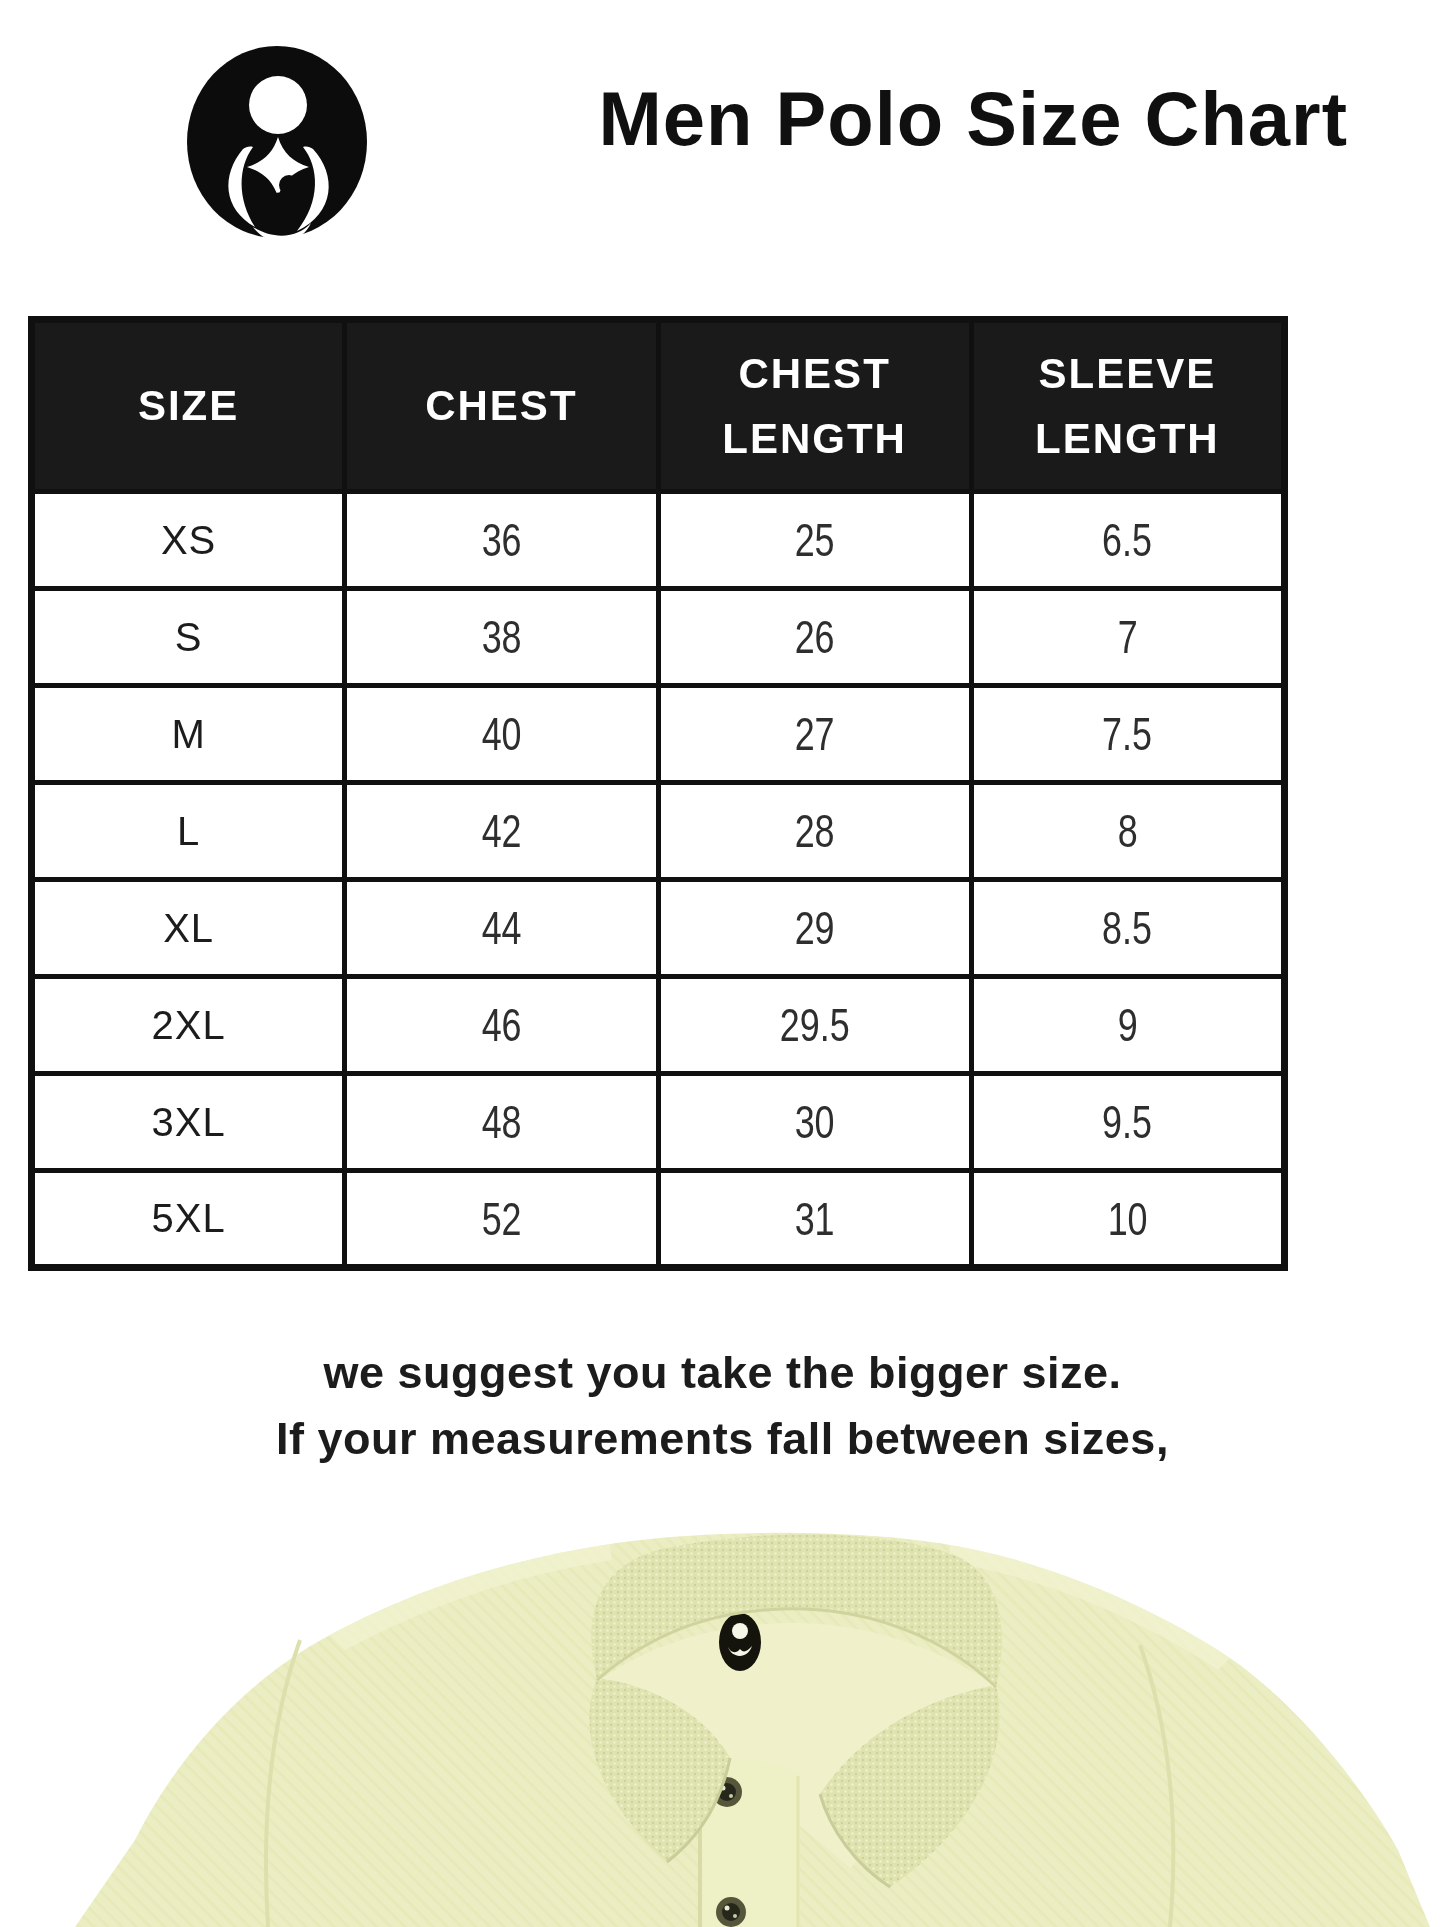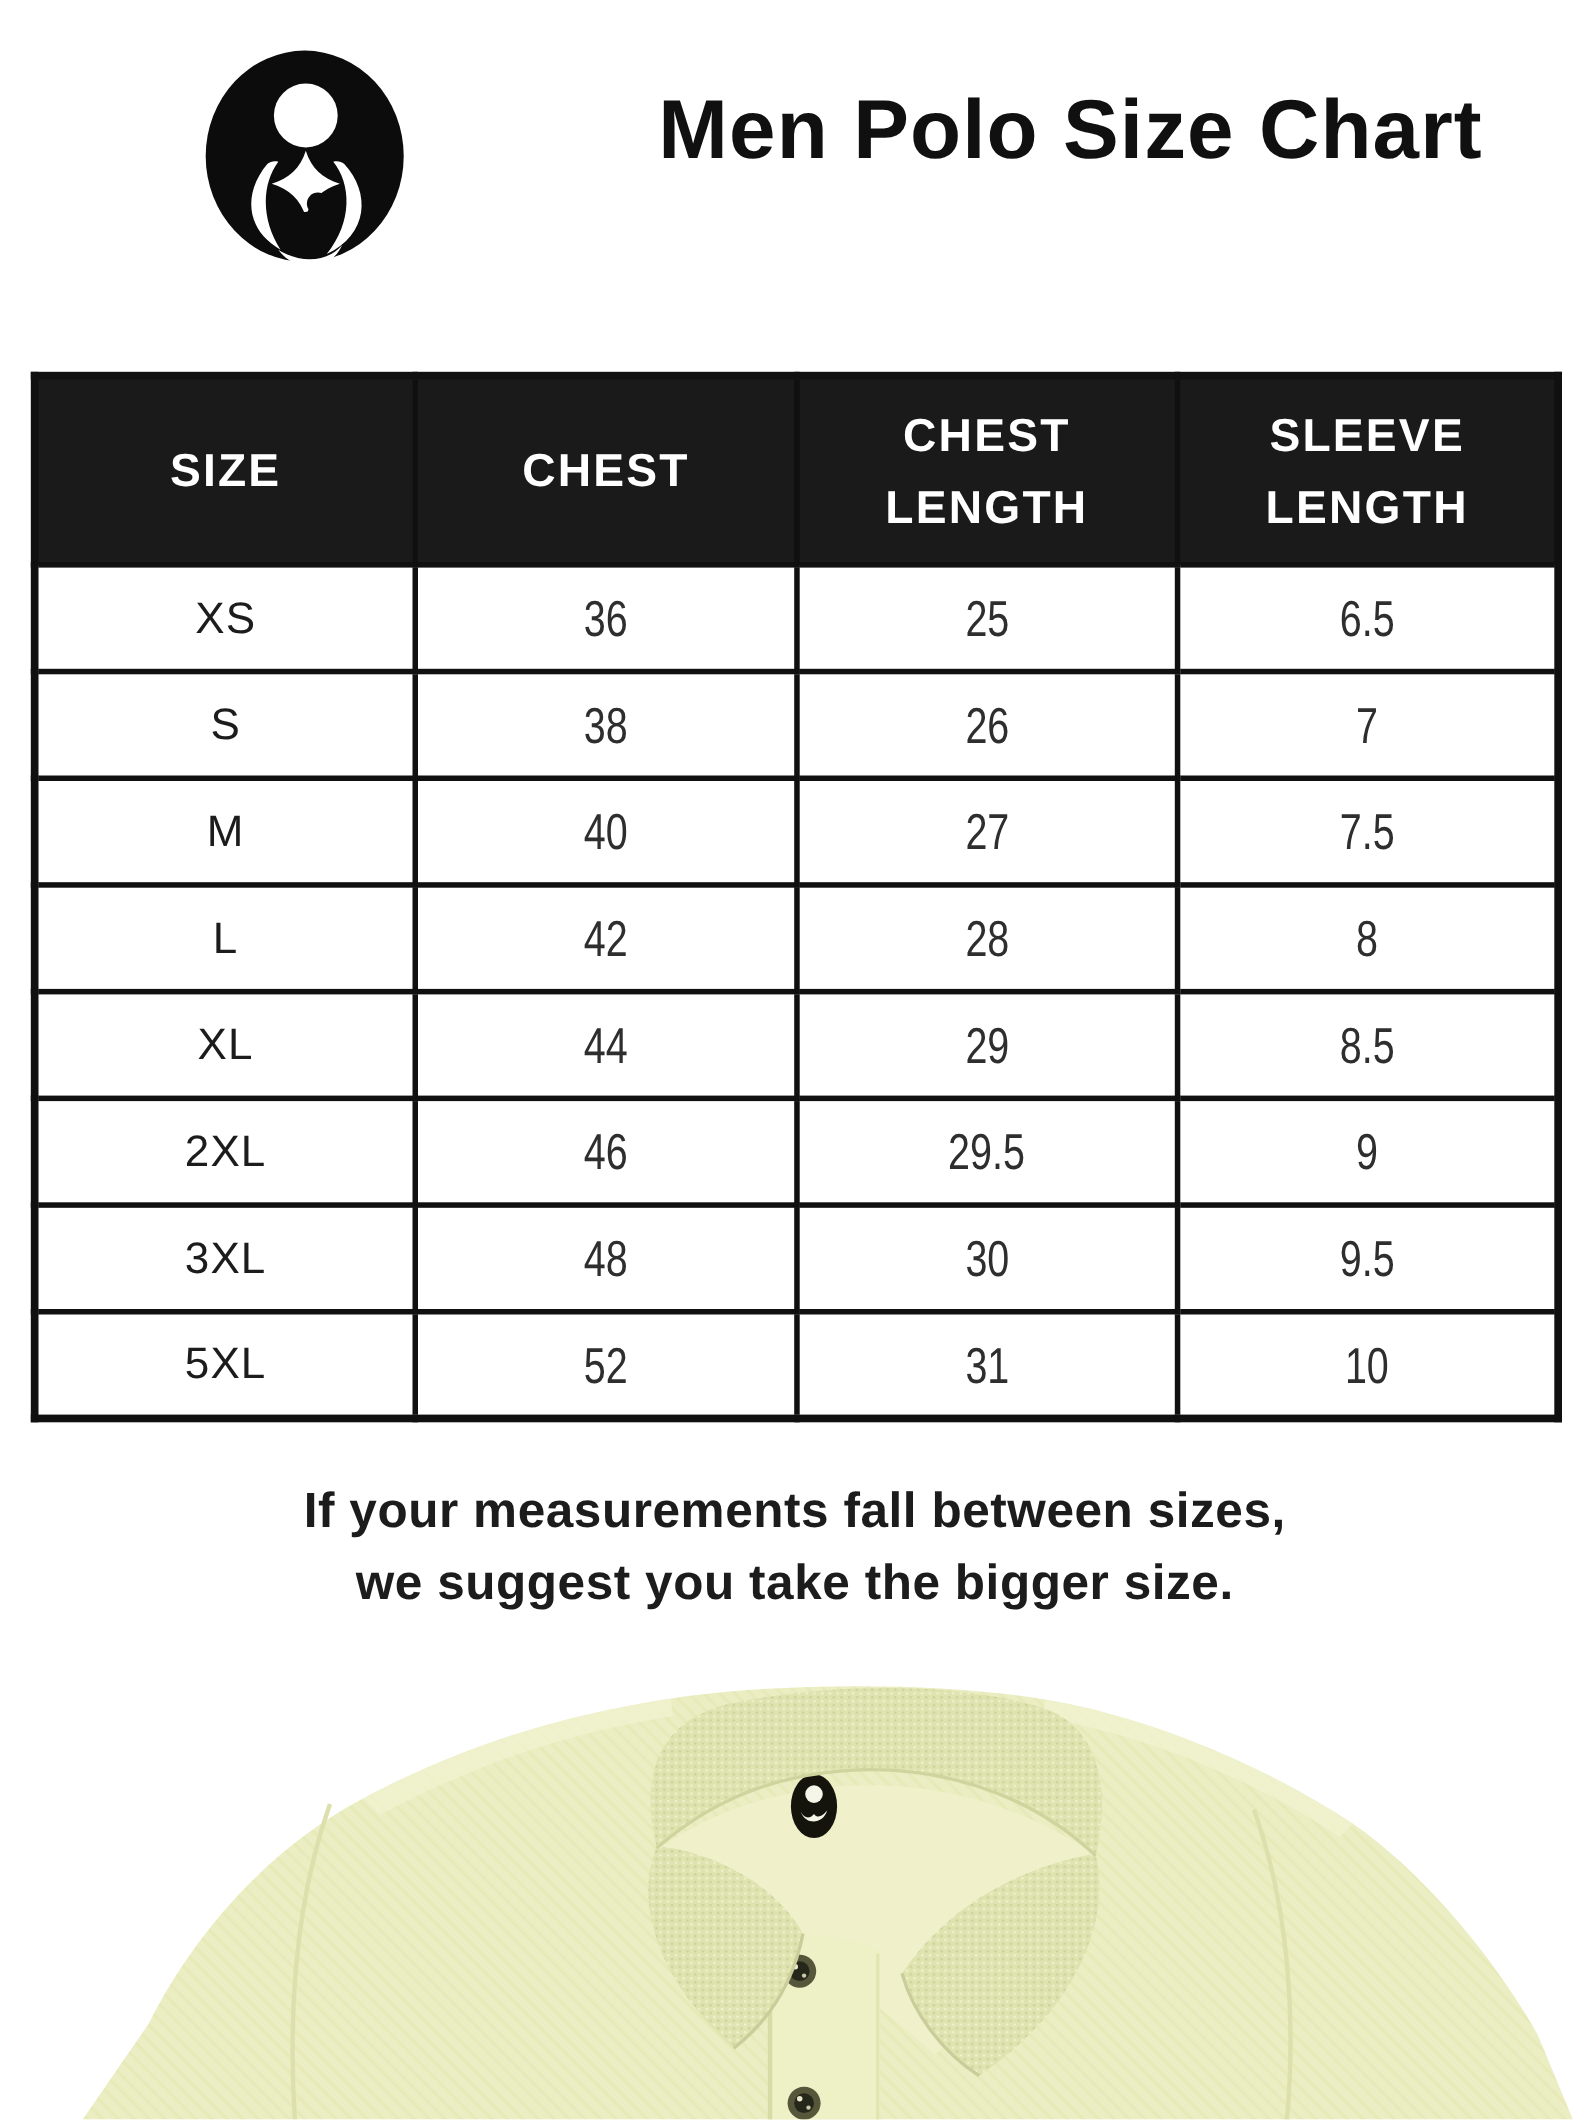--- a/index.html
+++ b/index.html
@@ -21,22 +21,22 @@
     position:absolute; left:448px; top:75px;
     width:900px;
     font-size:76px; font-weight:800;
     letter-spacing:1px; color:#101010;
     white-space:nowrap;
     text-align:right;
   }
 
   
   table.size-table {
-    position:absolute; left:28px; top:338px;
-    width:1392px;
+    position:absolute; left:28px; top:316px;
+    width:1260px;
     border-collapse:collapse;
     table-layout:fixed;
     border:7px solid #101010;
   }
   .size-table th, .size-table td {
     border:5px solid #101010;
     text-align:center; vertical-align:middle;
     width:25%;
   }
   .size-table thead tr { height:172px; background:#1a1a1a; }
@@ -146,22 +146,22 @@
       <tr>
         <td><span class="size-label">5XL</span></td>
         <td><span class="num">52</span></td>
         <td><span class="num">31</span></td>
         <td><span class="num">10</span></td>
       </tr>
     </tbody>
   </table>
 
   <div class="note">
+    <div>we suggest you take the bigger size.</div>
     <div>If your measurements fall between sizes,</div>
-    <div>we suggest you take the bigger size.</div>
   </div>
 
   <svg class="shirt-image" viewBox="0 0 1445 407" aria-hidden="true">
     <defs>
       <pattern id="fabric" width="10" height="10" patternUnits="userSpaceOnUse" patternTransform="rotate(45)">
         <rect width="10" height="10" fill="#ebedc2"></rect>
         <rect width="10" height="2.5" fill="#e7e9b8"></rect>
       </pattern>
       <pattern id="pique" width="7" height="7" patternUnits="userSpaceOnUse">
         <rect width="7" height="7" fill="#dfe3b0"></rect>

